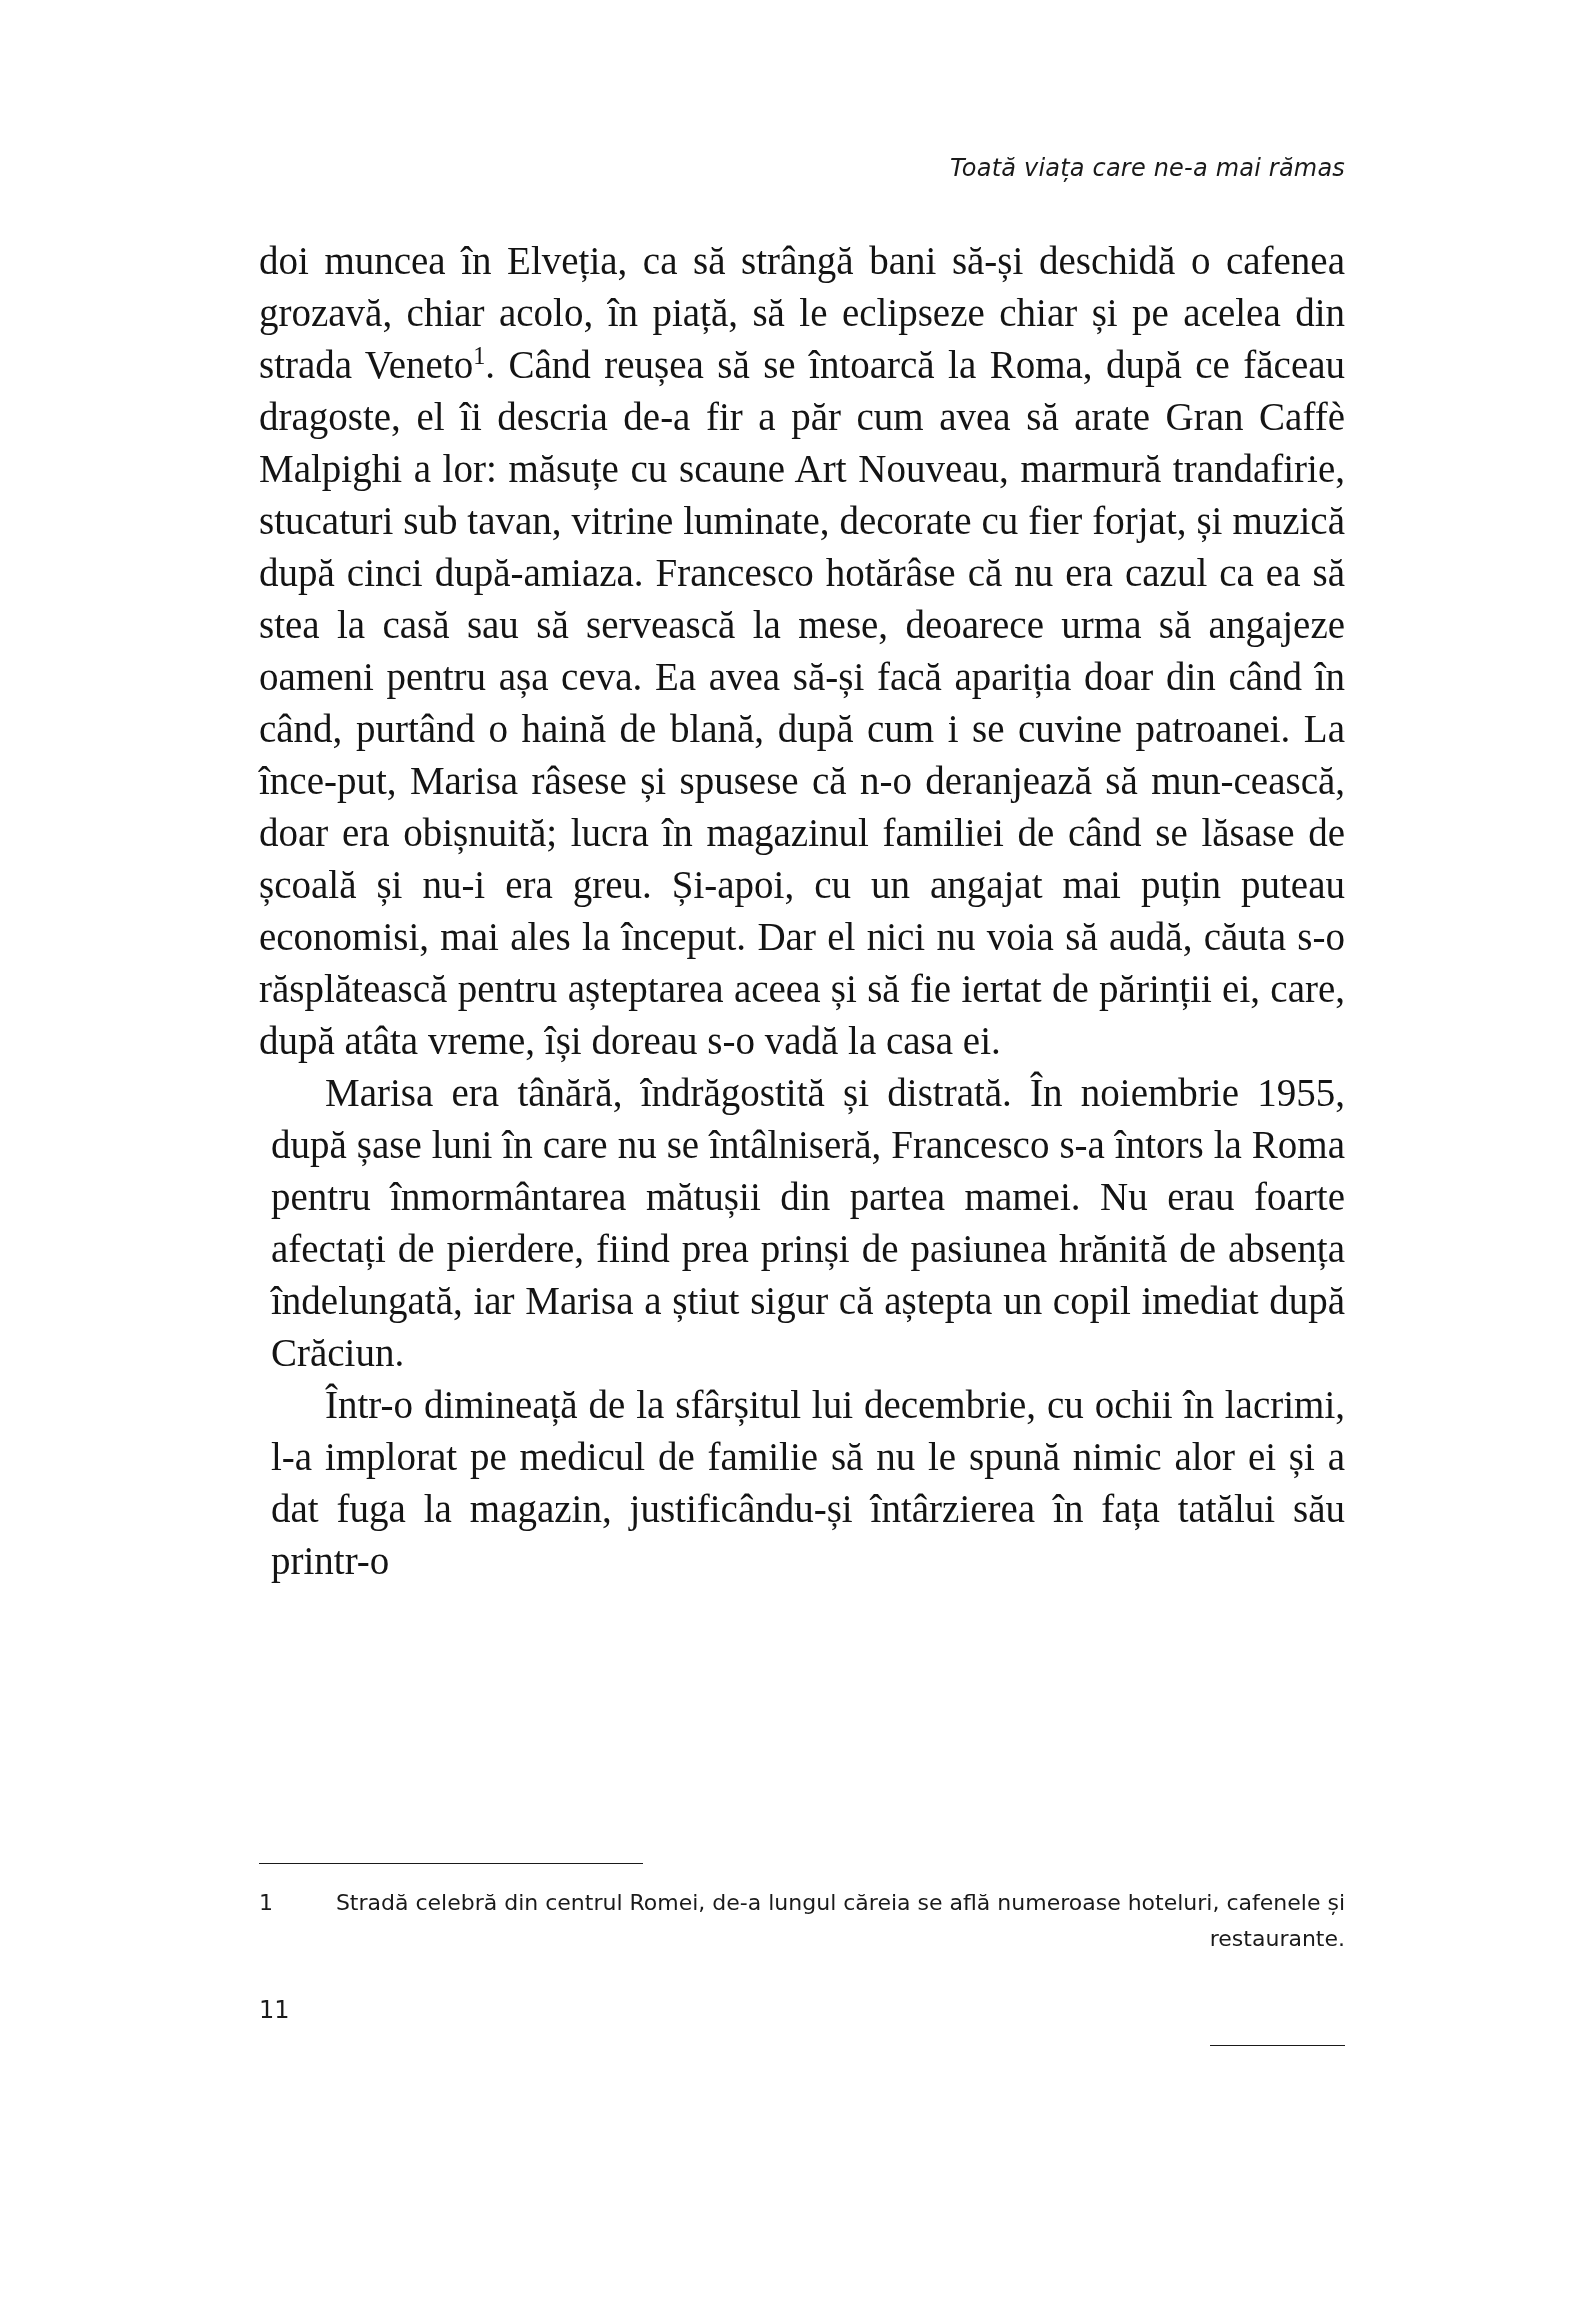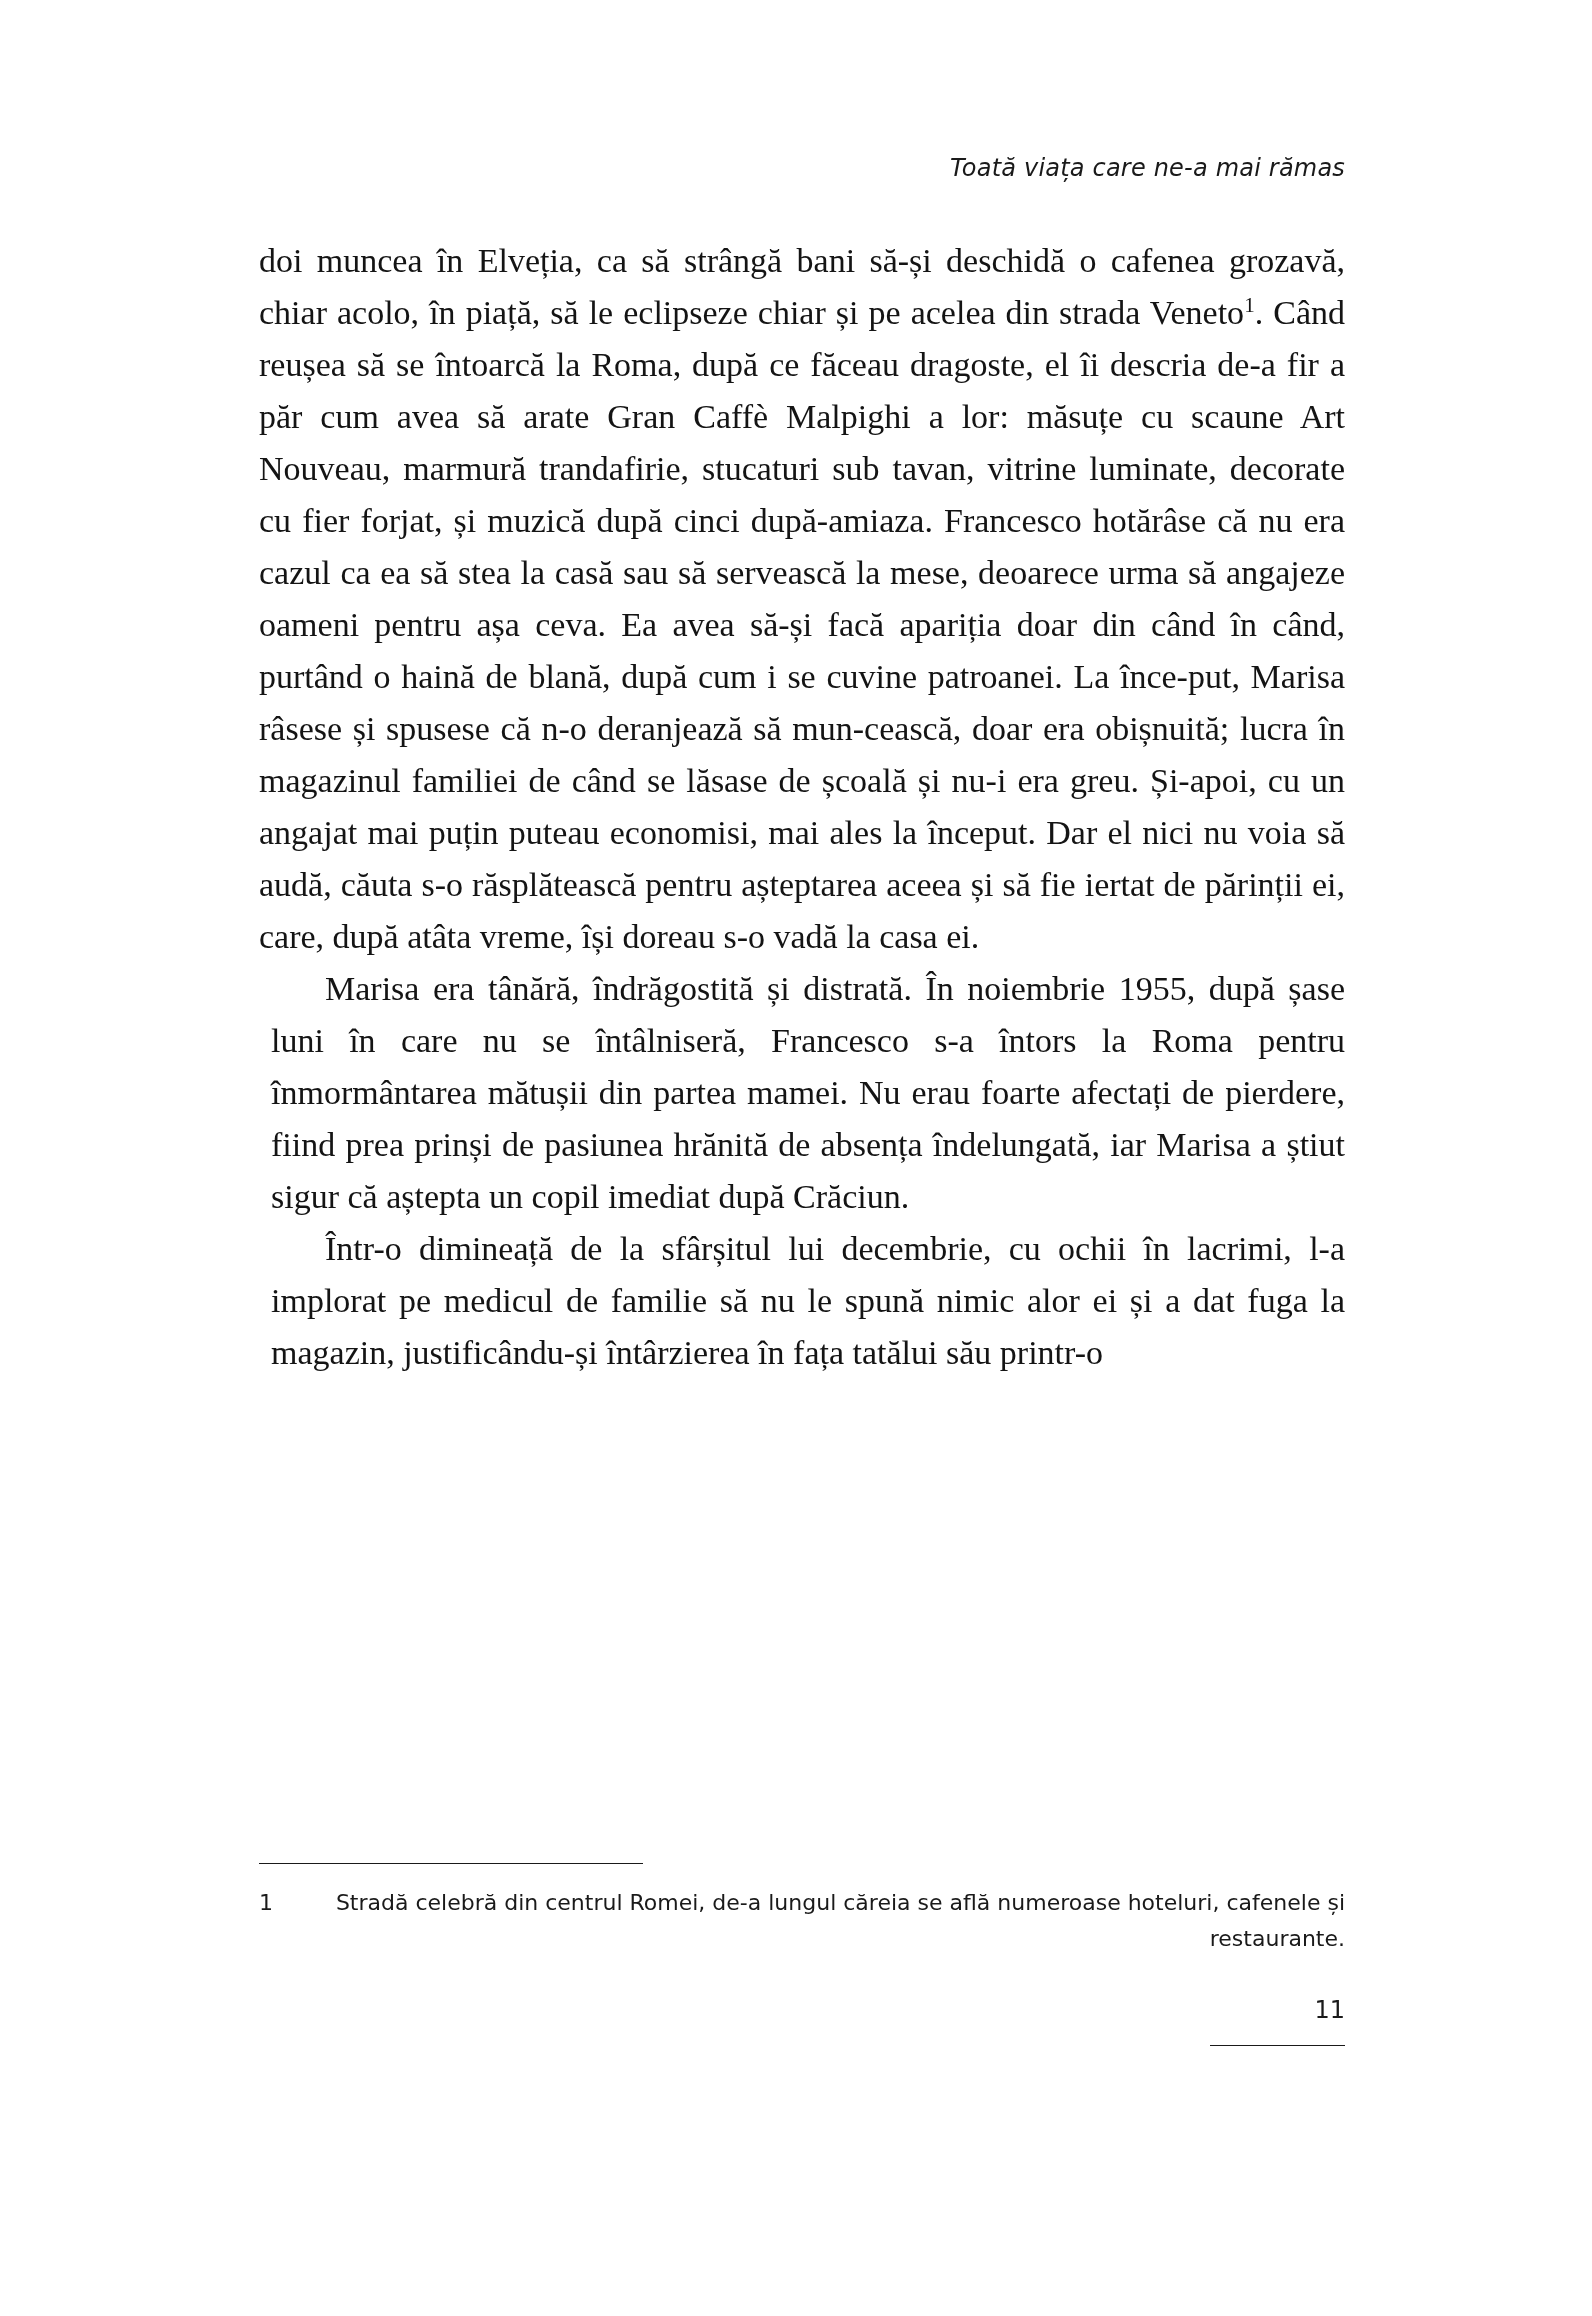--- a/index.html
+++ b/index.html
@@ -37,21 +37,21 @@
     color: #1a1a1a;
   }
   .body-text {
     position: absolute;
     top: 235px;
     left: 0;
     width: 1086px;
   }
   .body-text p {
     margin: 0;
-    font-size: 34px;
+    font-size: 39px;
     line-height: 52px;
     text-align: justify;
     text-justify: inter-word;
     hyphens: manual;
     color: #141414;
   }
   .body-text p.indent {
     text-indent: 54px;
     margin-left: 12px;
   }
@@ -85,21 +85,21 @@
   }
   .footnote .fn-text {
     flex: 1 1 auto;
     text-align: right;
   }
   .folio {
     position: absolute;
     top: 1996px;
     right: 0;
     width: 1086px;
-    text-align: right;
+    text-align: left;
     font-family: "DejaVu Sans", sans-serif;
     font-size: 24px;
     color: #1a1a1a;
   }
   .folio-rule {
     position: absolute;
     top: 2045px;
     right: 0;
     width: 135px;
     height: 0;

